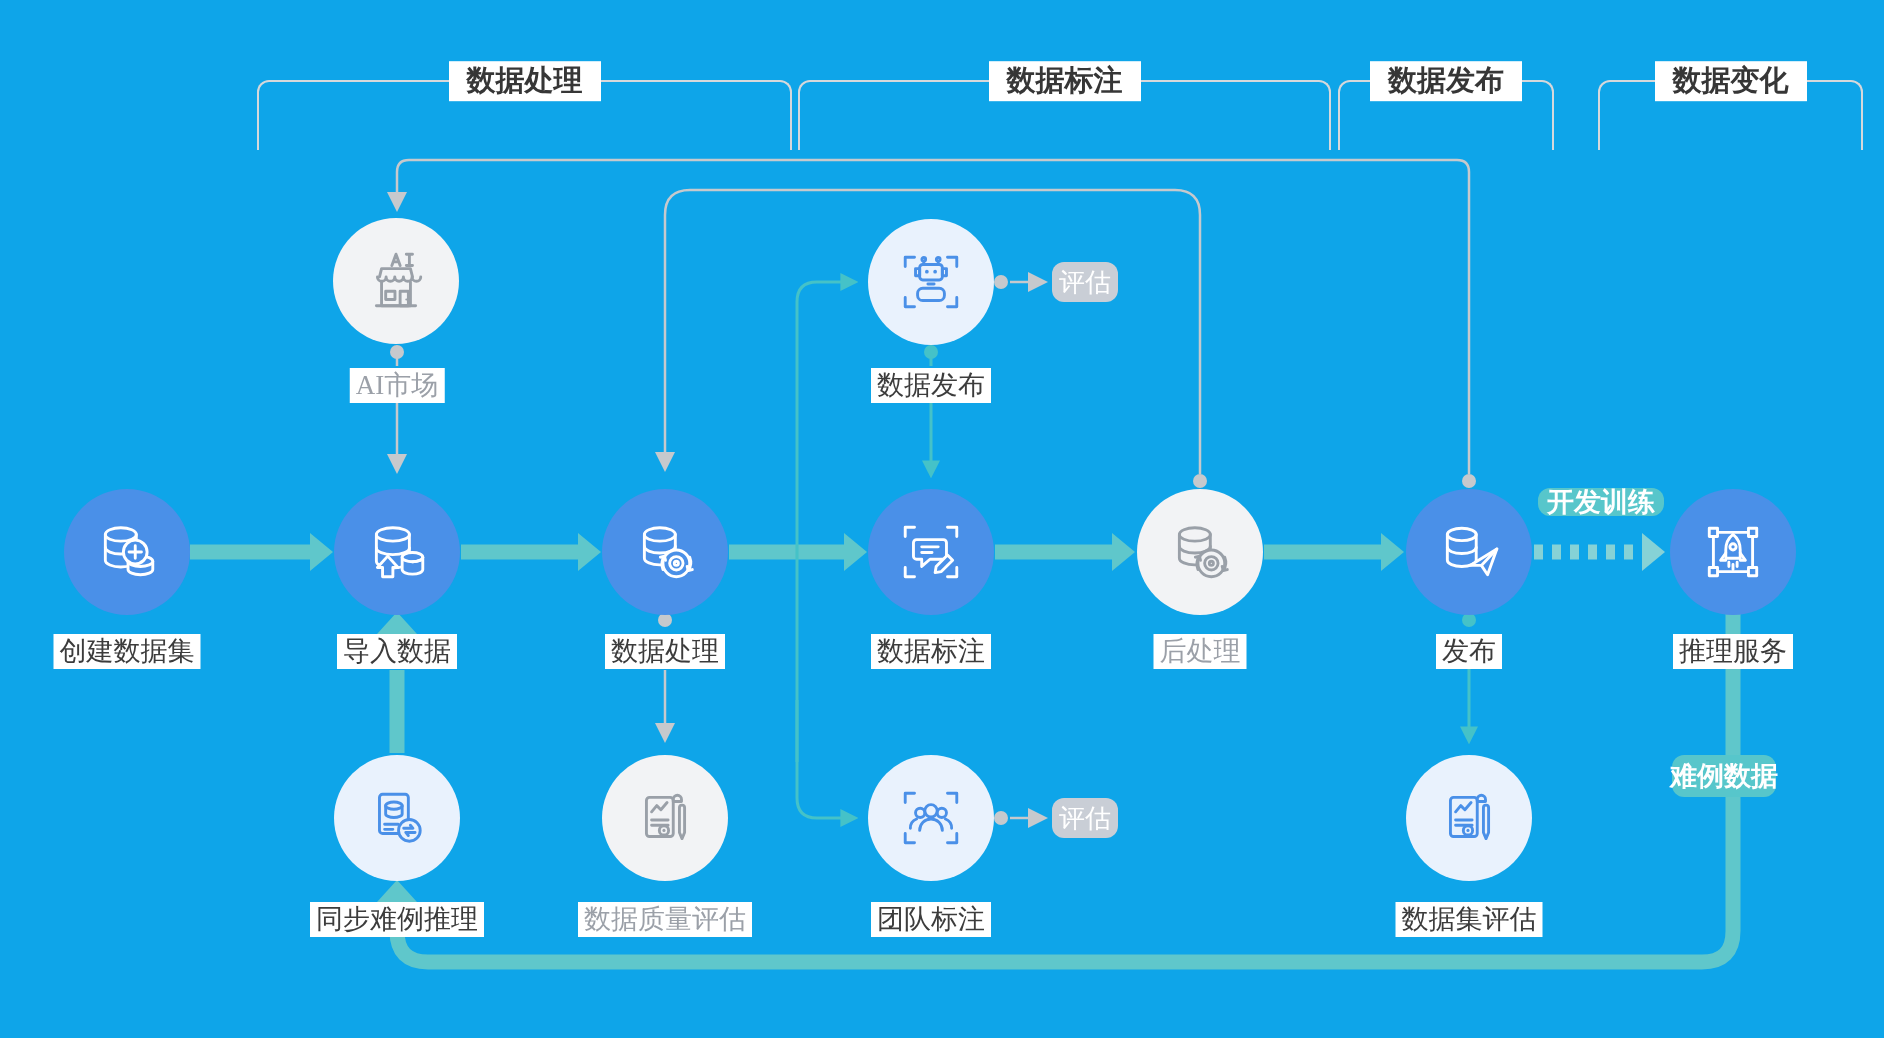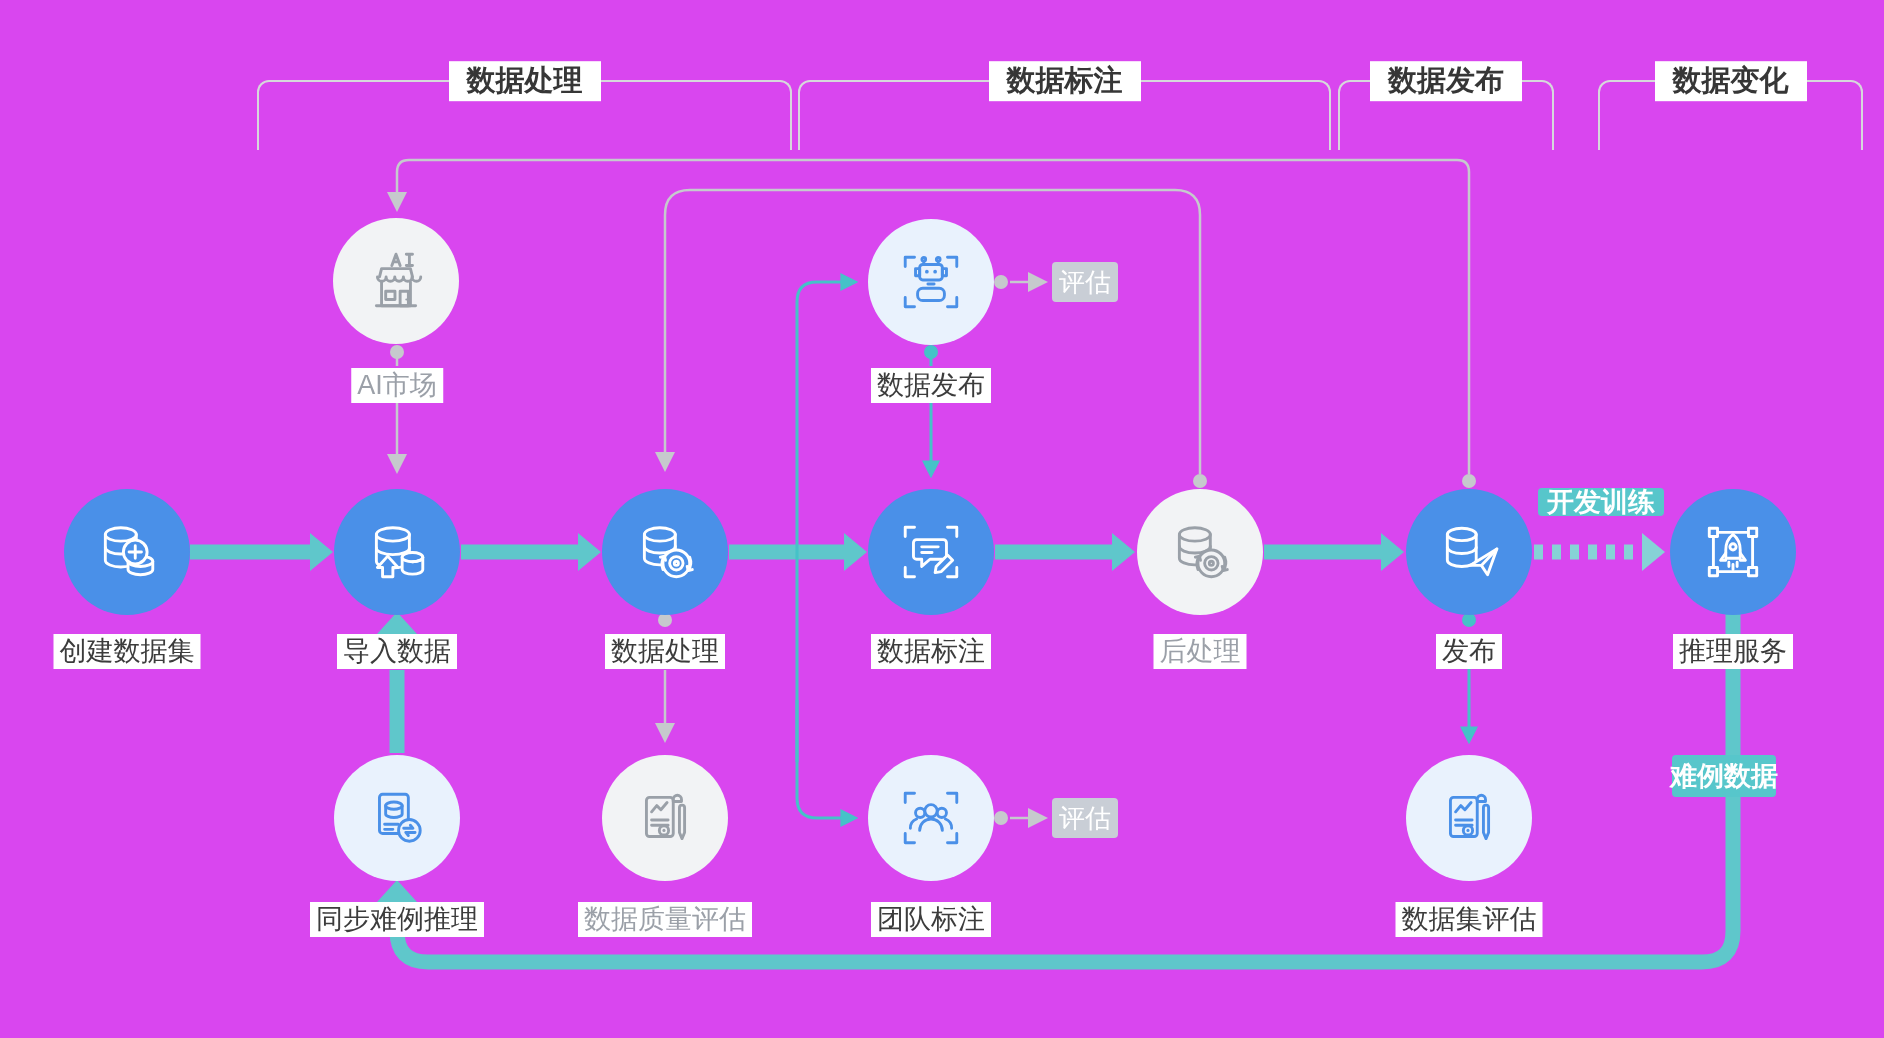--- a/index.html
+++ b/index.html
@@ -1,41 +1,41 @@
 <!DOCTYPE html>
 <html><head>
 <meta charset="utf-8">
 <style>
   html,body{margin:0;padding:0;background:#fff;}
-  #stage{position:relative;width:1884px;height:1038px;background:#d946ef;overflow:hidden;
+  #stage{position:relative;width:1884px;height:1038px;background:#0ea5e9;overflow:hidden;
          font-family:"Liberation Sans","DejaVu Sans",sans-serif;}
   
   .phase{position:absolute;top:80px;height:68px;border:2px solid #d6d8db;border-bottom:none;
          border-radius:12px 12px 0 0;}
   .phase .plabel{position:absolute;left:50%;top:0;transform:translate(-50%,-52%);
          background:#fff;padding:0 18px;font-size:29px;font-weight:600;color:#363636;white-space:nowrap;}
   
   #wires{position:absolute;left:0;top:0;z-index:1;}
   
   .node{position:absolute;width:126px;height:126px;border-radius:50%;z-index:2;
         display:flex;align-items:center;justify-content:center;}
   .node.blue{background:#4a90e8;--nodebg:#4a90e8;color:#ffffff;}
   .node.lite{background:#e9f2fd;--nodebg:#e9f2fd;color:#4a90e8;}
   .node.gray{background:#f2f3f5;--nodebg:#f2f3f5;color:#9aa0a8;}
   .node svg{width:66px;height:66px;stroke:currentColor;fill:none;
             stroke-width:2.8;stroke-linecap:round;stroke-linejoin:round;}
   .node svg .fillbg{fill:var(--nodebg);}
   .node svg .filled{fill:currentColor;stroke:none;}
   
   .nlabel{position:absolute;transform:translateX(-50%);z-index:2;background:#fff;
-          padding:2px 6px;font-size:27px;color:#3c3c3c;white-space:nowrap;line-height:1.15;}
+          padding:2px 6px;font-size:27px;color:#3c3c3c;white-space:nowrap;line-height:1.15;font-family:Liberation Serif, serif;}
   .nlabel.gray{color:#9ba0a8;}
   
   .badge{position:absolute;z-index:3;display:flex;align-items:center;justify-content:center;
-         border-radius:4px;color:#fff;white-space:nowrap;}
+         border-radius:12px;color:#fff;white-space:nowrap;}
   .badge.grayb{background:#c9ced6;font-size:26px;}
   .badge.tealb{background:#57c6cb;font-size:27px;font-weight:700;}
 </style>
 </head>
 <body>
 
 <div id="stage">
 
   <svg id="wires" width="1884" height="1038" viewBox="0 0 1884 1038">
     <defs>

